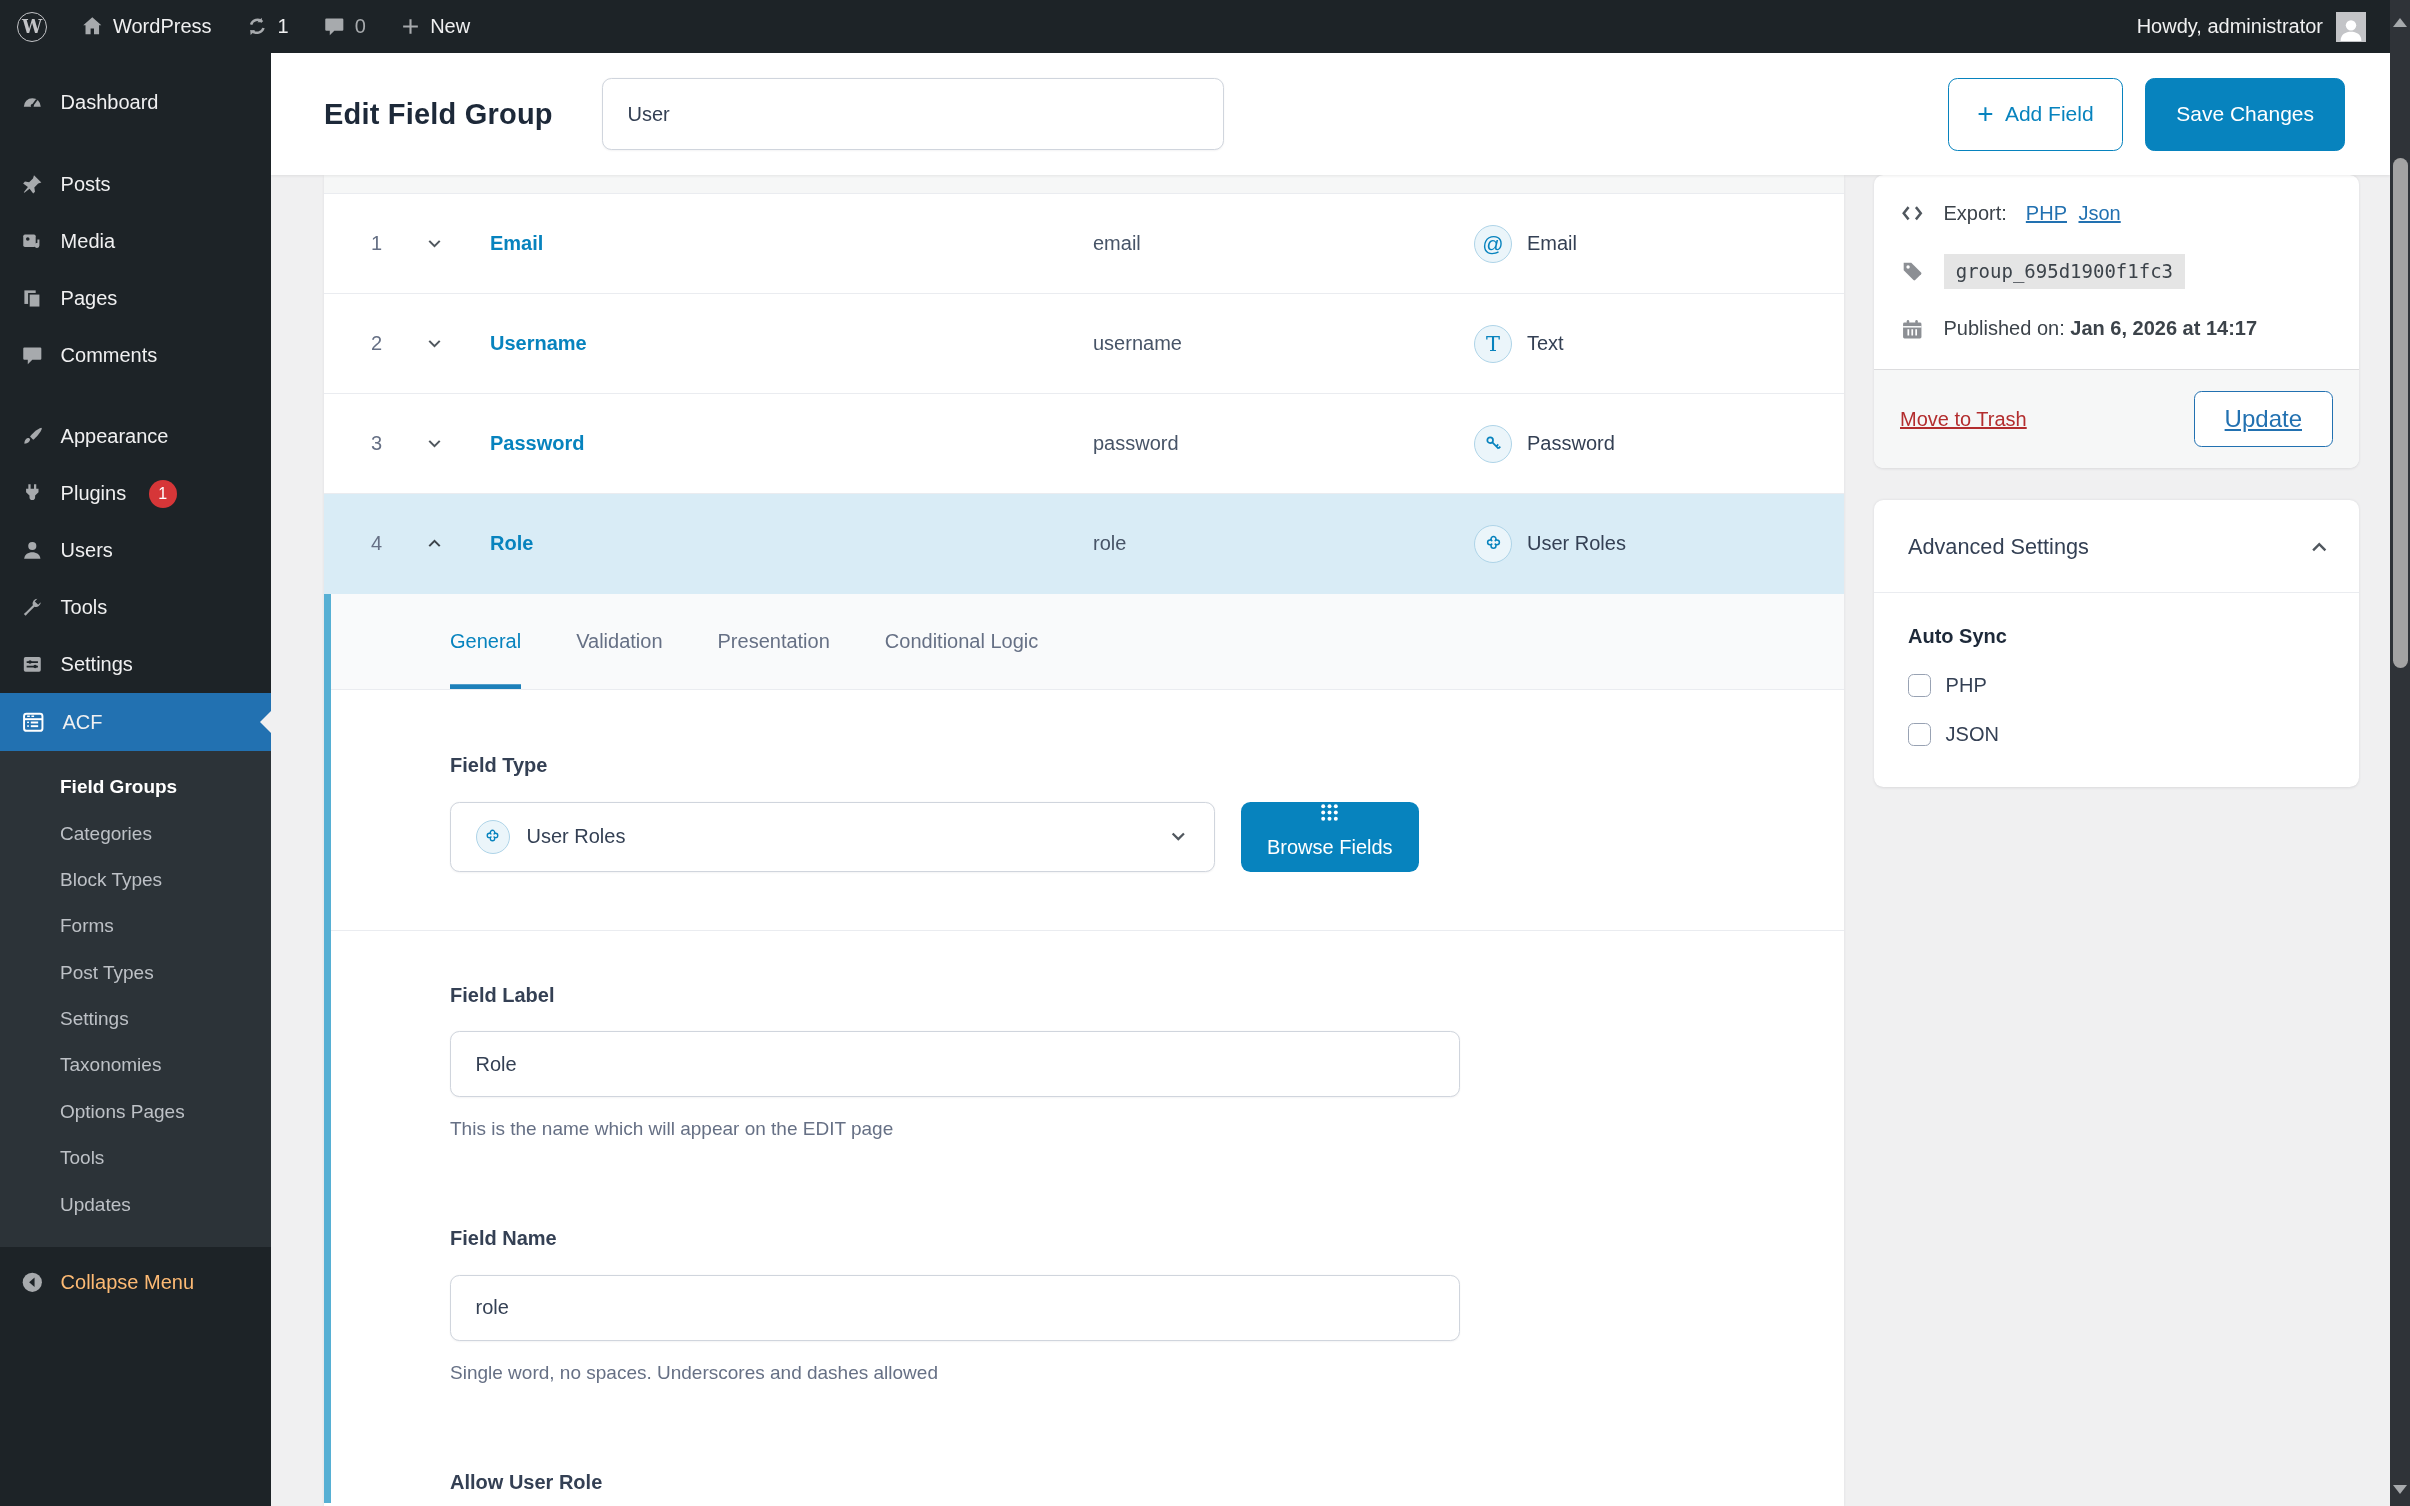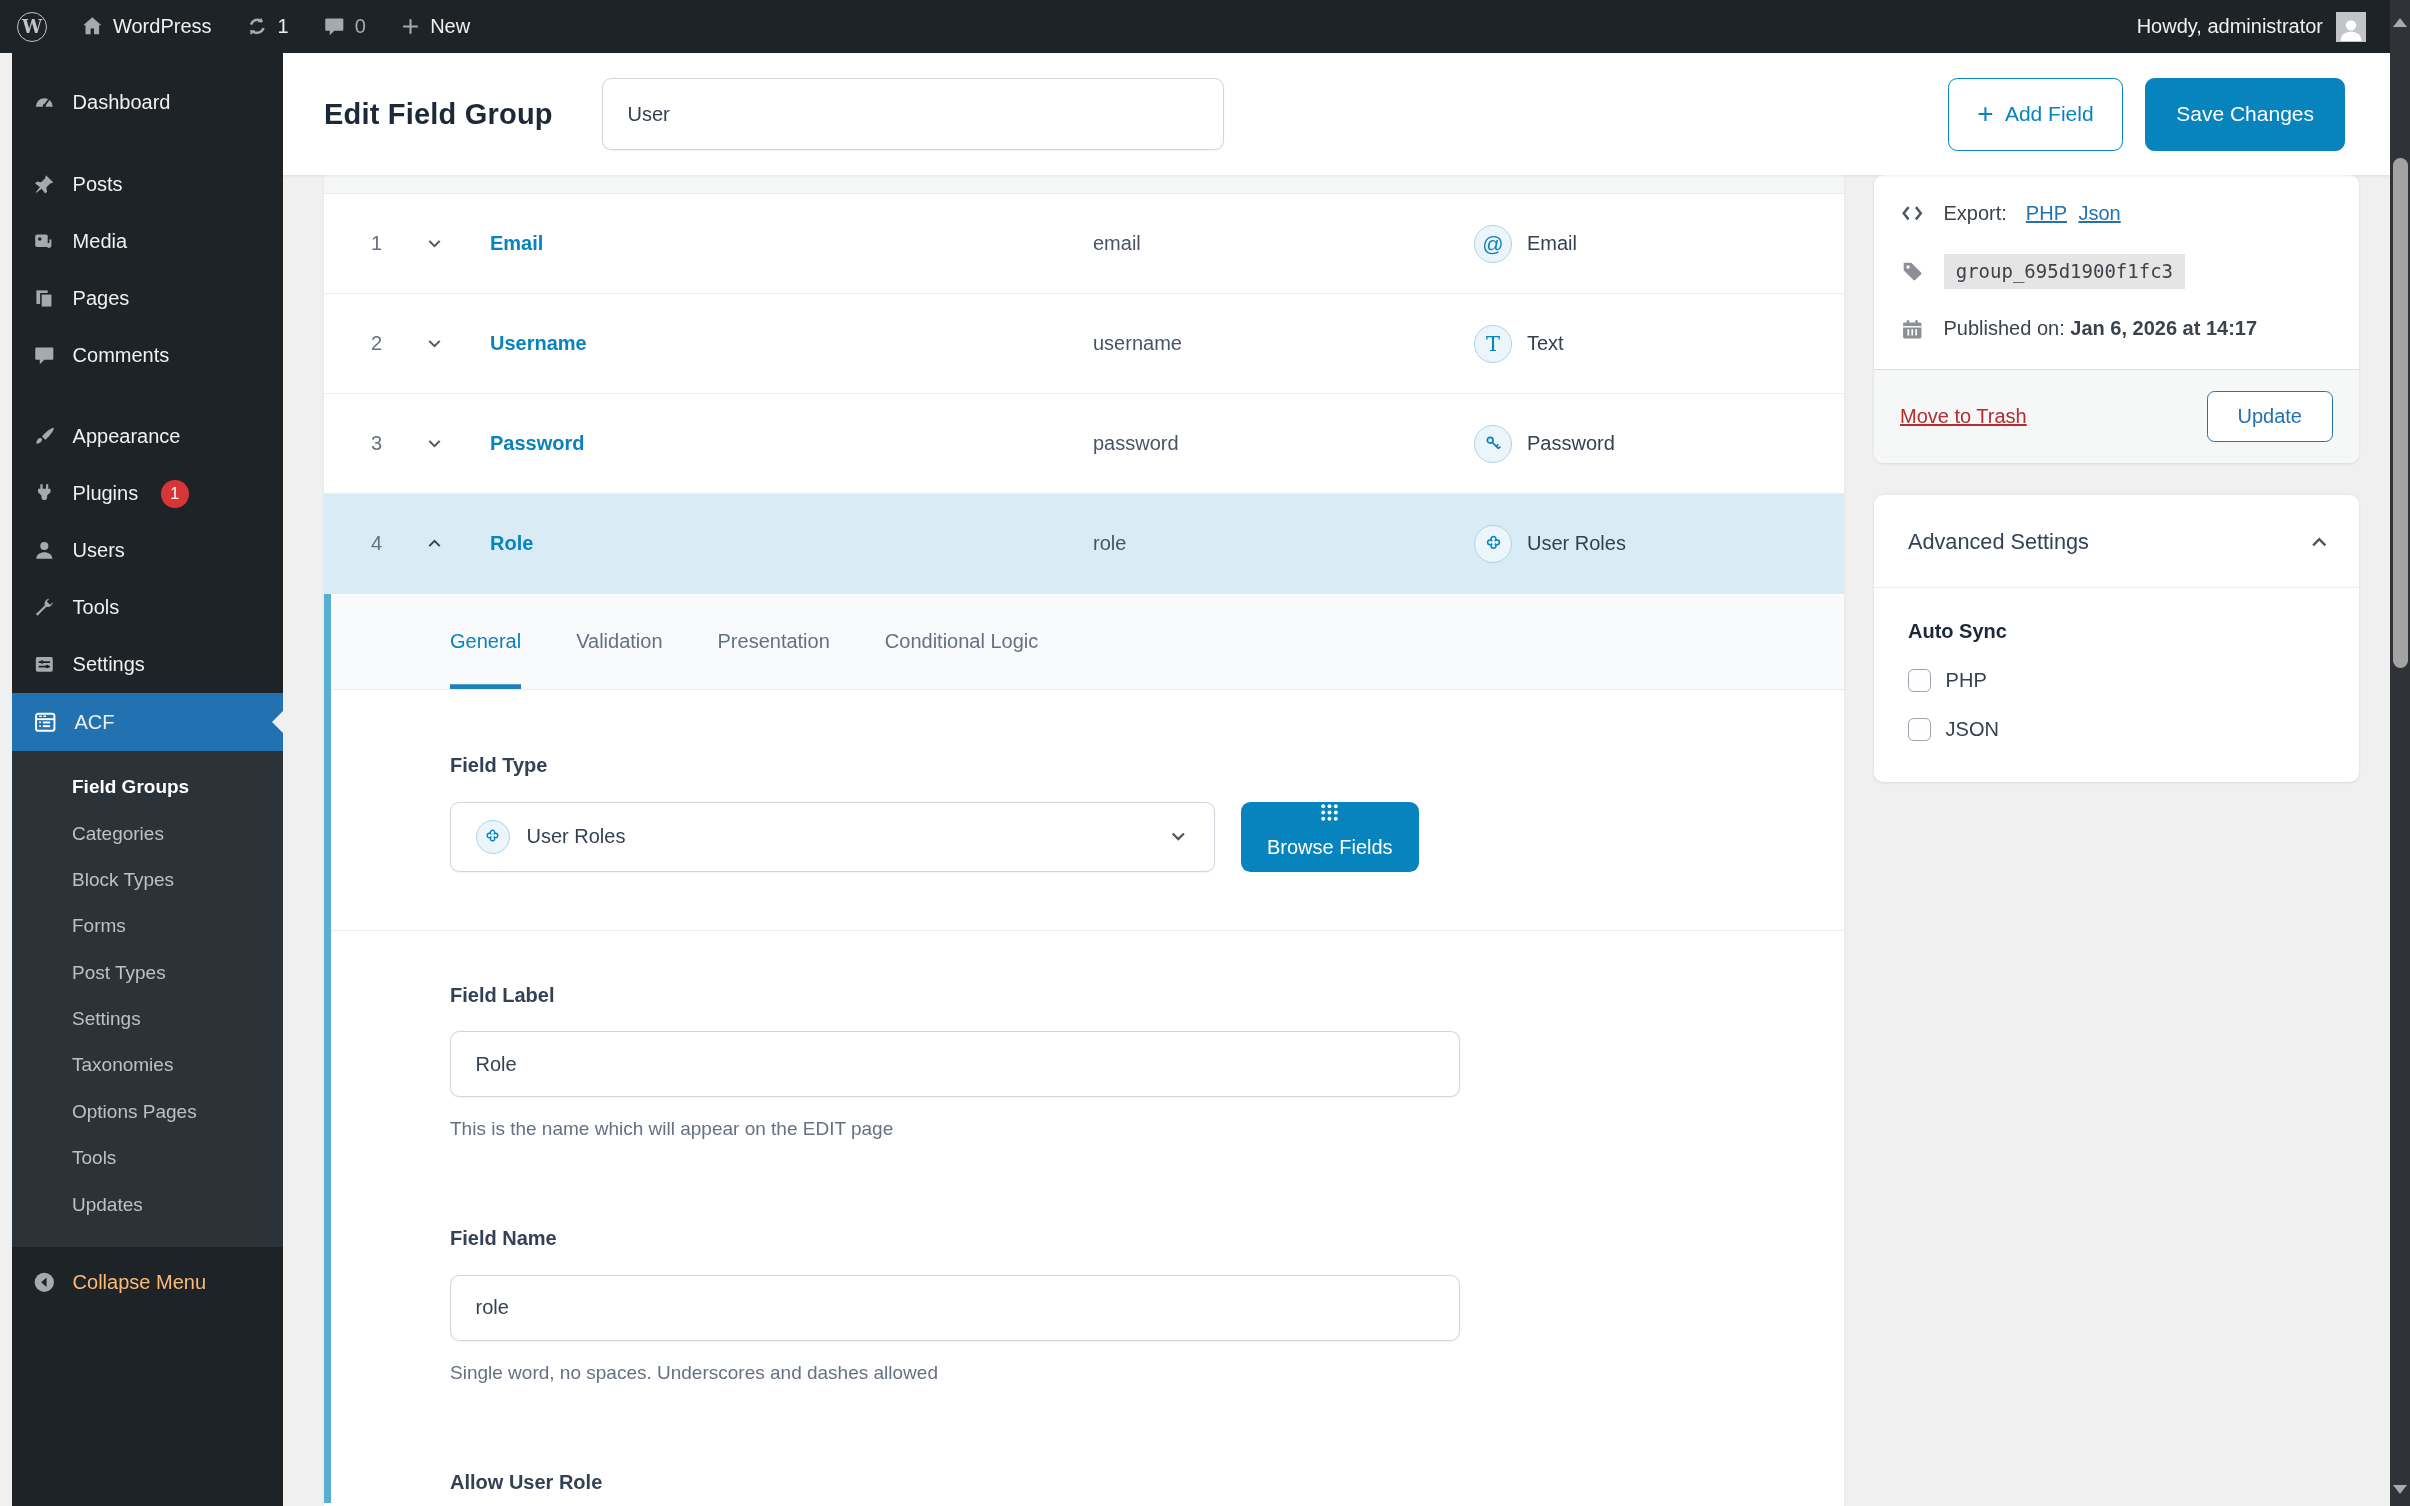--- a/index.html
+++ b/index.html
@@ -9,21 +9,21 @@
   
   .admin-bar { position:absolute; left:0; top:0; width:2411px; height:53px; background:#1d2327; color:#f0f0f1; display:flex; align-items:center; z-index:40; }
   .ab-item { display:flex; align-items:center; gap:9.4px; padding:0 17px; height:53px; font-size:20px; color:#f0f0f1; cursor:pointer; }
   .ab-item .cnt-dim { color:#a7aaad; }
   .wp-logo-circle { width:30px; height:30px; border:1.9px solid #c3c4c7; border-radius:50%; display:flex; align-items:center; justify-content:center; font-family:"DejaVu Serif",serif; font-weight:bold; font-size:18px; color:#c3c4c7; }
   .ab-right { margin-left:auto; display:flex; align-items:center; gap:13px; padding-right:45px; font-size:20px; }
   .avatar { width:30px; height:30px; background:#c3c4c7; display:flex; align-items:flex-end; justify-content:center; overflow:hidden; }
   .avatar svg { display:block; }
 
   
-  .sidebar { position:absolute; left:0; top:53px; width:271px; height:1454px; background:#1d2327; z-index:30;margin-left:12px; }
+  .sidebar { position:absolute; left:0; top:53px; width:271px; height:1454px; background:#1d2327; z-index:30; }
   .menu { padding-top:21px; }
   .menu-item { display:flex; align-items:center; gap:17px; height:57px; padding-left:21px; color:#f0f0f1; font-size:20px; cursor:pointer; position:relative; }
   .menu-item svg { flex:0 0 auto; }
   .menu-sep { height:24.5px; }
   .menu-item.acf-active { background:#2271b1; height:58px; }
   .menu-item.acf-active::after { content:""; position:absolute; right:0; top:50%; transform:translateY(-50%); border:11.3px solid transparent; border-right-color:#f0f0f1; }
   .badge { background:#d63638; color:#fff; min-width:28px; height:28px; border-radius:14px; display:inline-flex; align-items:center; justify-content:center; font-size:16px; margin-left:5.6px; }
   .submenu { background:#2c3338; padding:13px 0 19px 0; }
   .submenu-item { padding:12.2px 0 12.2px 60px; color:#bdc1c6; font-size:19px; cursor:pointer; }
   .submenu-item.current { color:#fff; font-weight:bold; }
@@ -79,21 +79,21 @@
 
   
   .right-col { position:absolute; left:1603px; top:0; width:485px; }
   .card { background:#fff; border-radius:9.4px; box-shadow:0 0.9px 2.8px rgba(16,24,40,.1); }
   .pub-card { padding-top:26px; }
   .pub-row { display:flex; align-items:center; gap:19px; padding:0 26px; margin-bottom:28px; font-size:20px; color:#3c434a; }
   .pub-row a { color:#2271b1; }
   .group-chip { background:#e5e5e5; font-family:"DejaVu Sans Mono",monospace; font-size:19px; color:#3c434a; padding:6.6px 12.2px; }
   .pub-footer { border-top:0.9px solid #dcdcde; background:#f6f7f7; border-radius:0 0 9.4px 9.4px; padding:21px 26px; display:flex; align-items:center; justify-content:space-between; }
   .trash-link { color:#b32d2e; font-size:20px; text-decoration:underline; cursor:pointer; }
-  .btn-update { background:#fff; border:0.9px solid #2271b1; color:#2271b1; border-radius:7.5px; font-size:20px; padding:13px 30px; cursor:pointer; }
+  .btn-update { background:#fff; border:0.9px solid #2271b1; color:#2271b1; border-radius:7.5px; font-size:24px; padding:13px 30px; cursor:pointer;text-decoration:underline; }
 
   .adv-card { margin-top:32px; }
   .adv-head { display:flex; align-items:center; justify-content:space-between; padding:34px 28px 32px 34px; border-bottom:0.9px solid #eaecf0; cursor:pointer; }
   .adv-title { font-size:21.7px; color:#344054; }
   .adv-body { padding:32px 34px 41px 34px; }
   .autosync { font-size:20px; font-weight:bold; color:#1d2939; }
   .cb-row { display:flex; align-items:center; gap:15px; margin-top:26px; cursor:pointer; }
   .checkbox { width:22.6px; height:22.6px; border:1.4px solid #98a2b3; border-radius:5.6px; background:#fff; }
   .cb-label { font-size:20px; color:#344054; }
 

